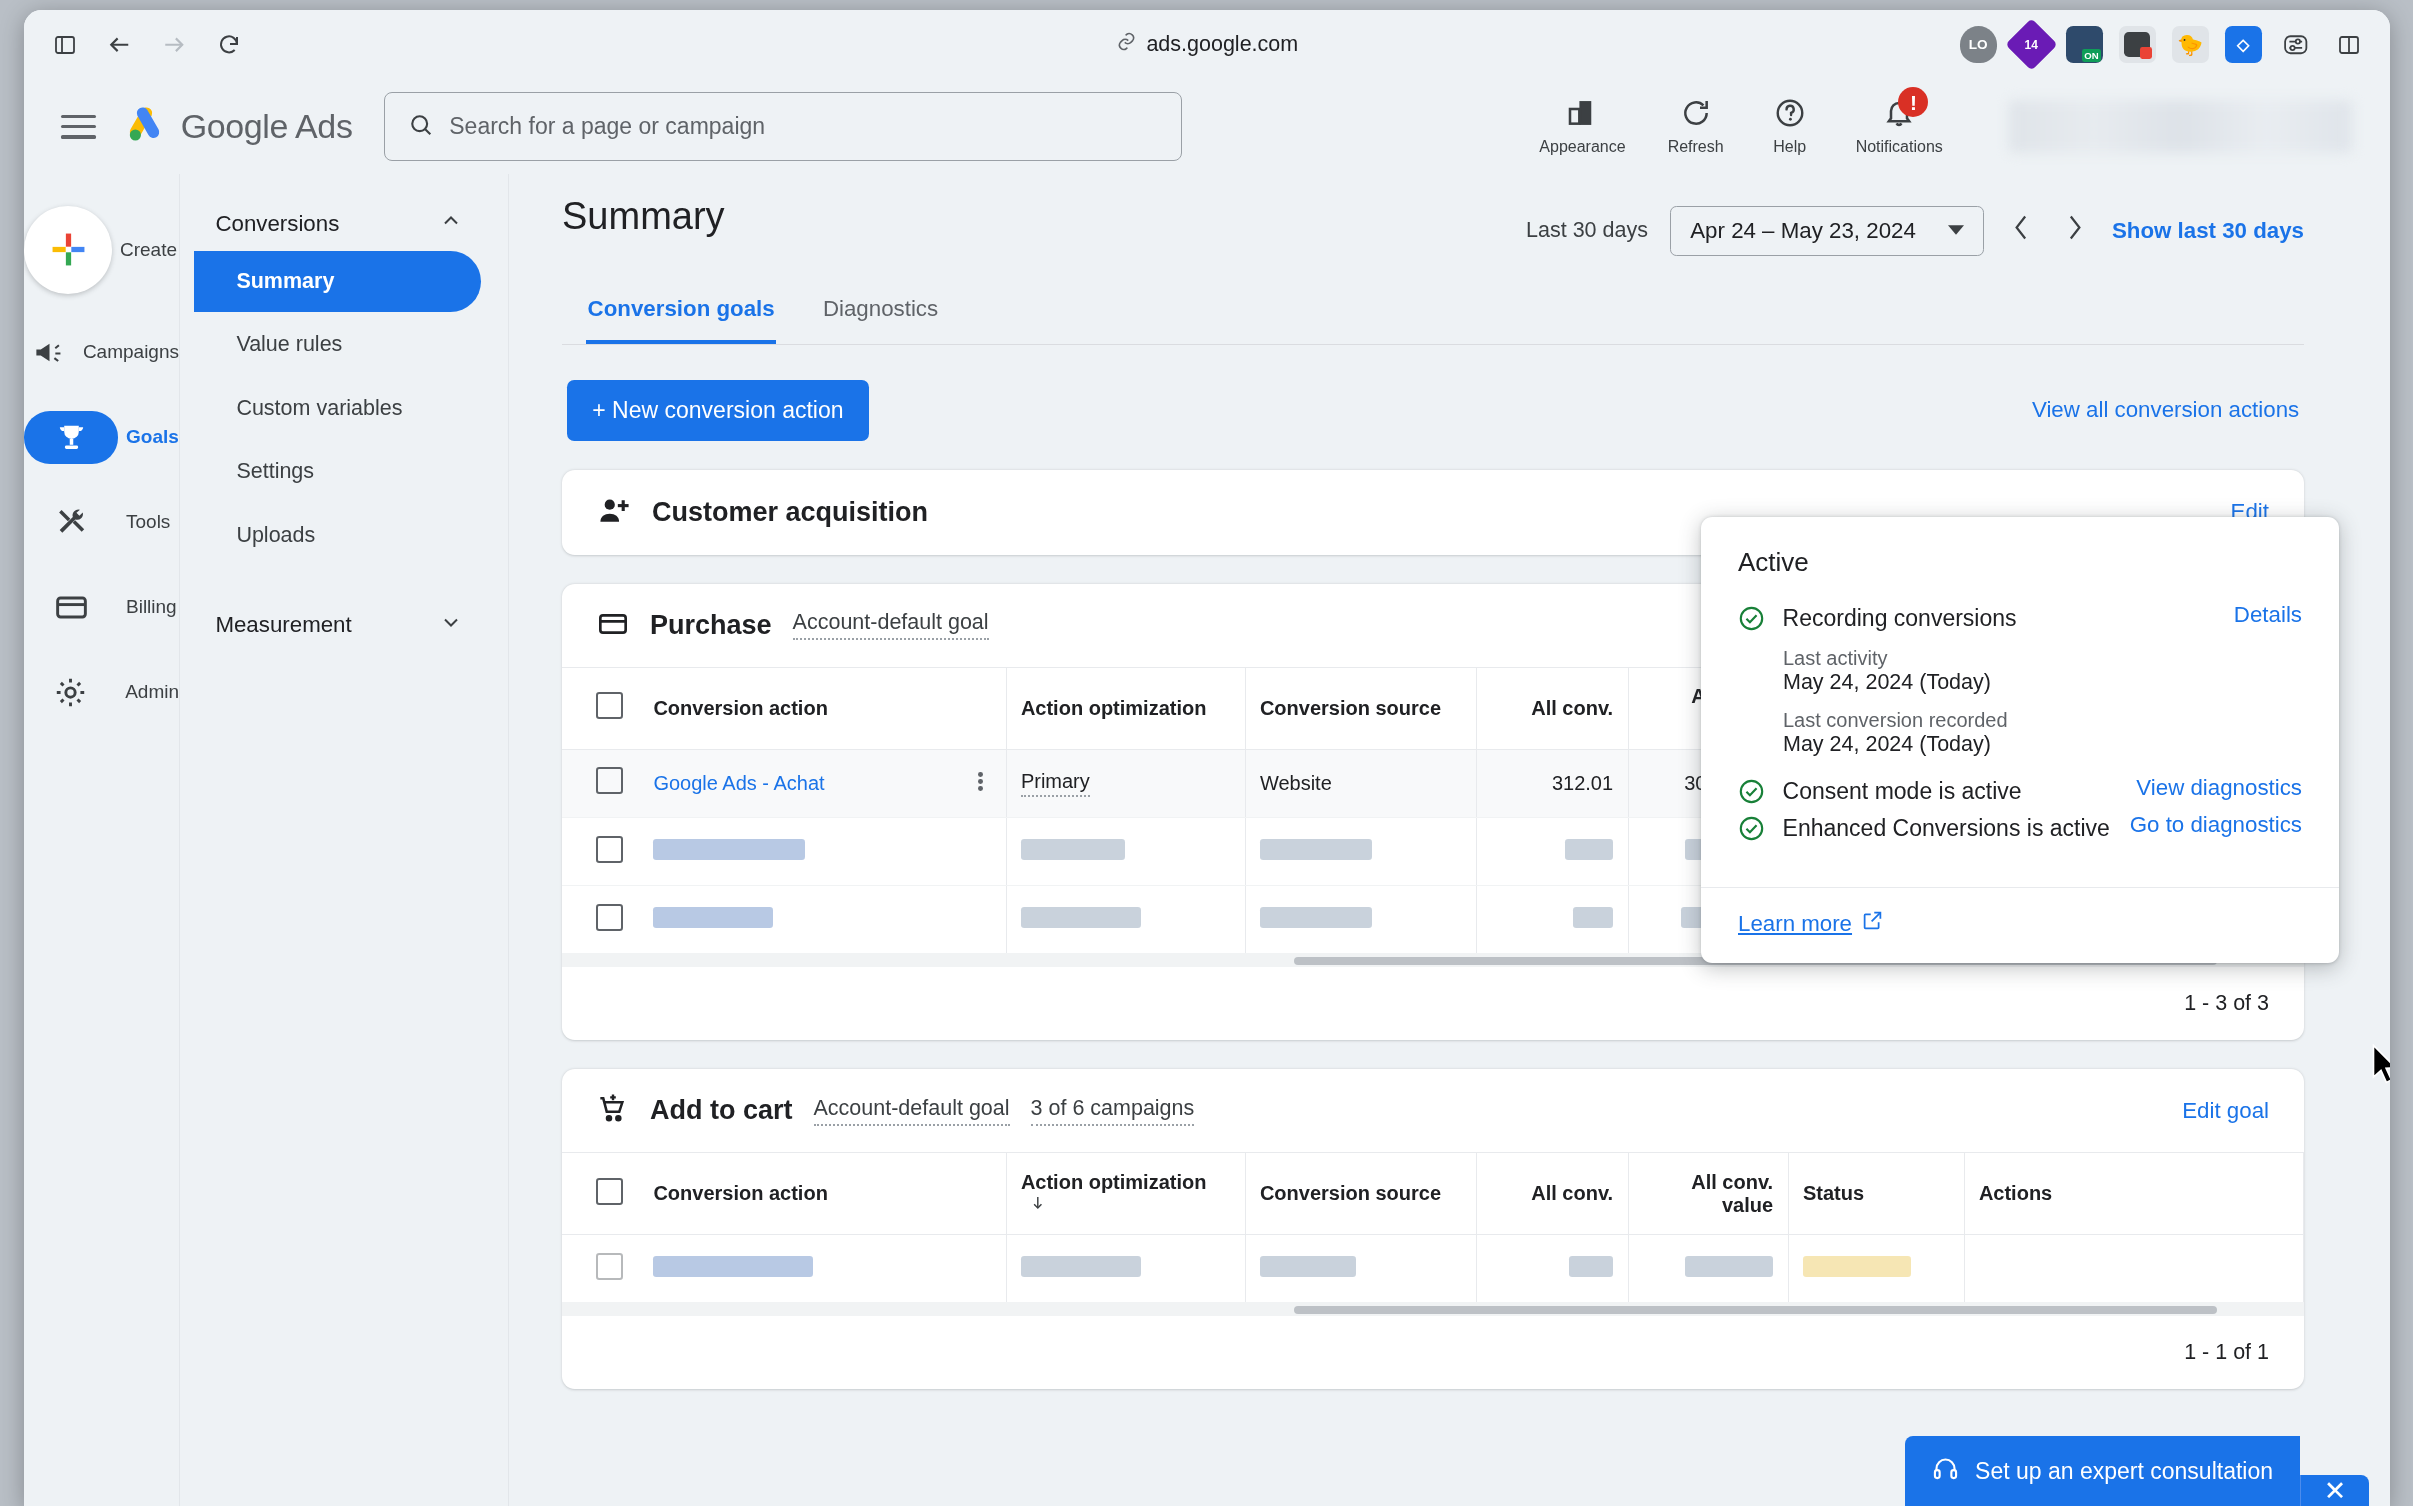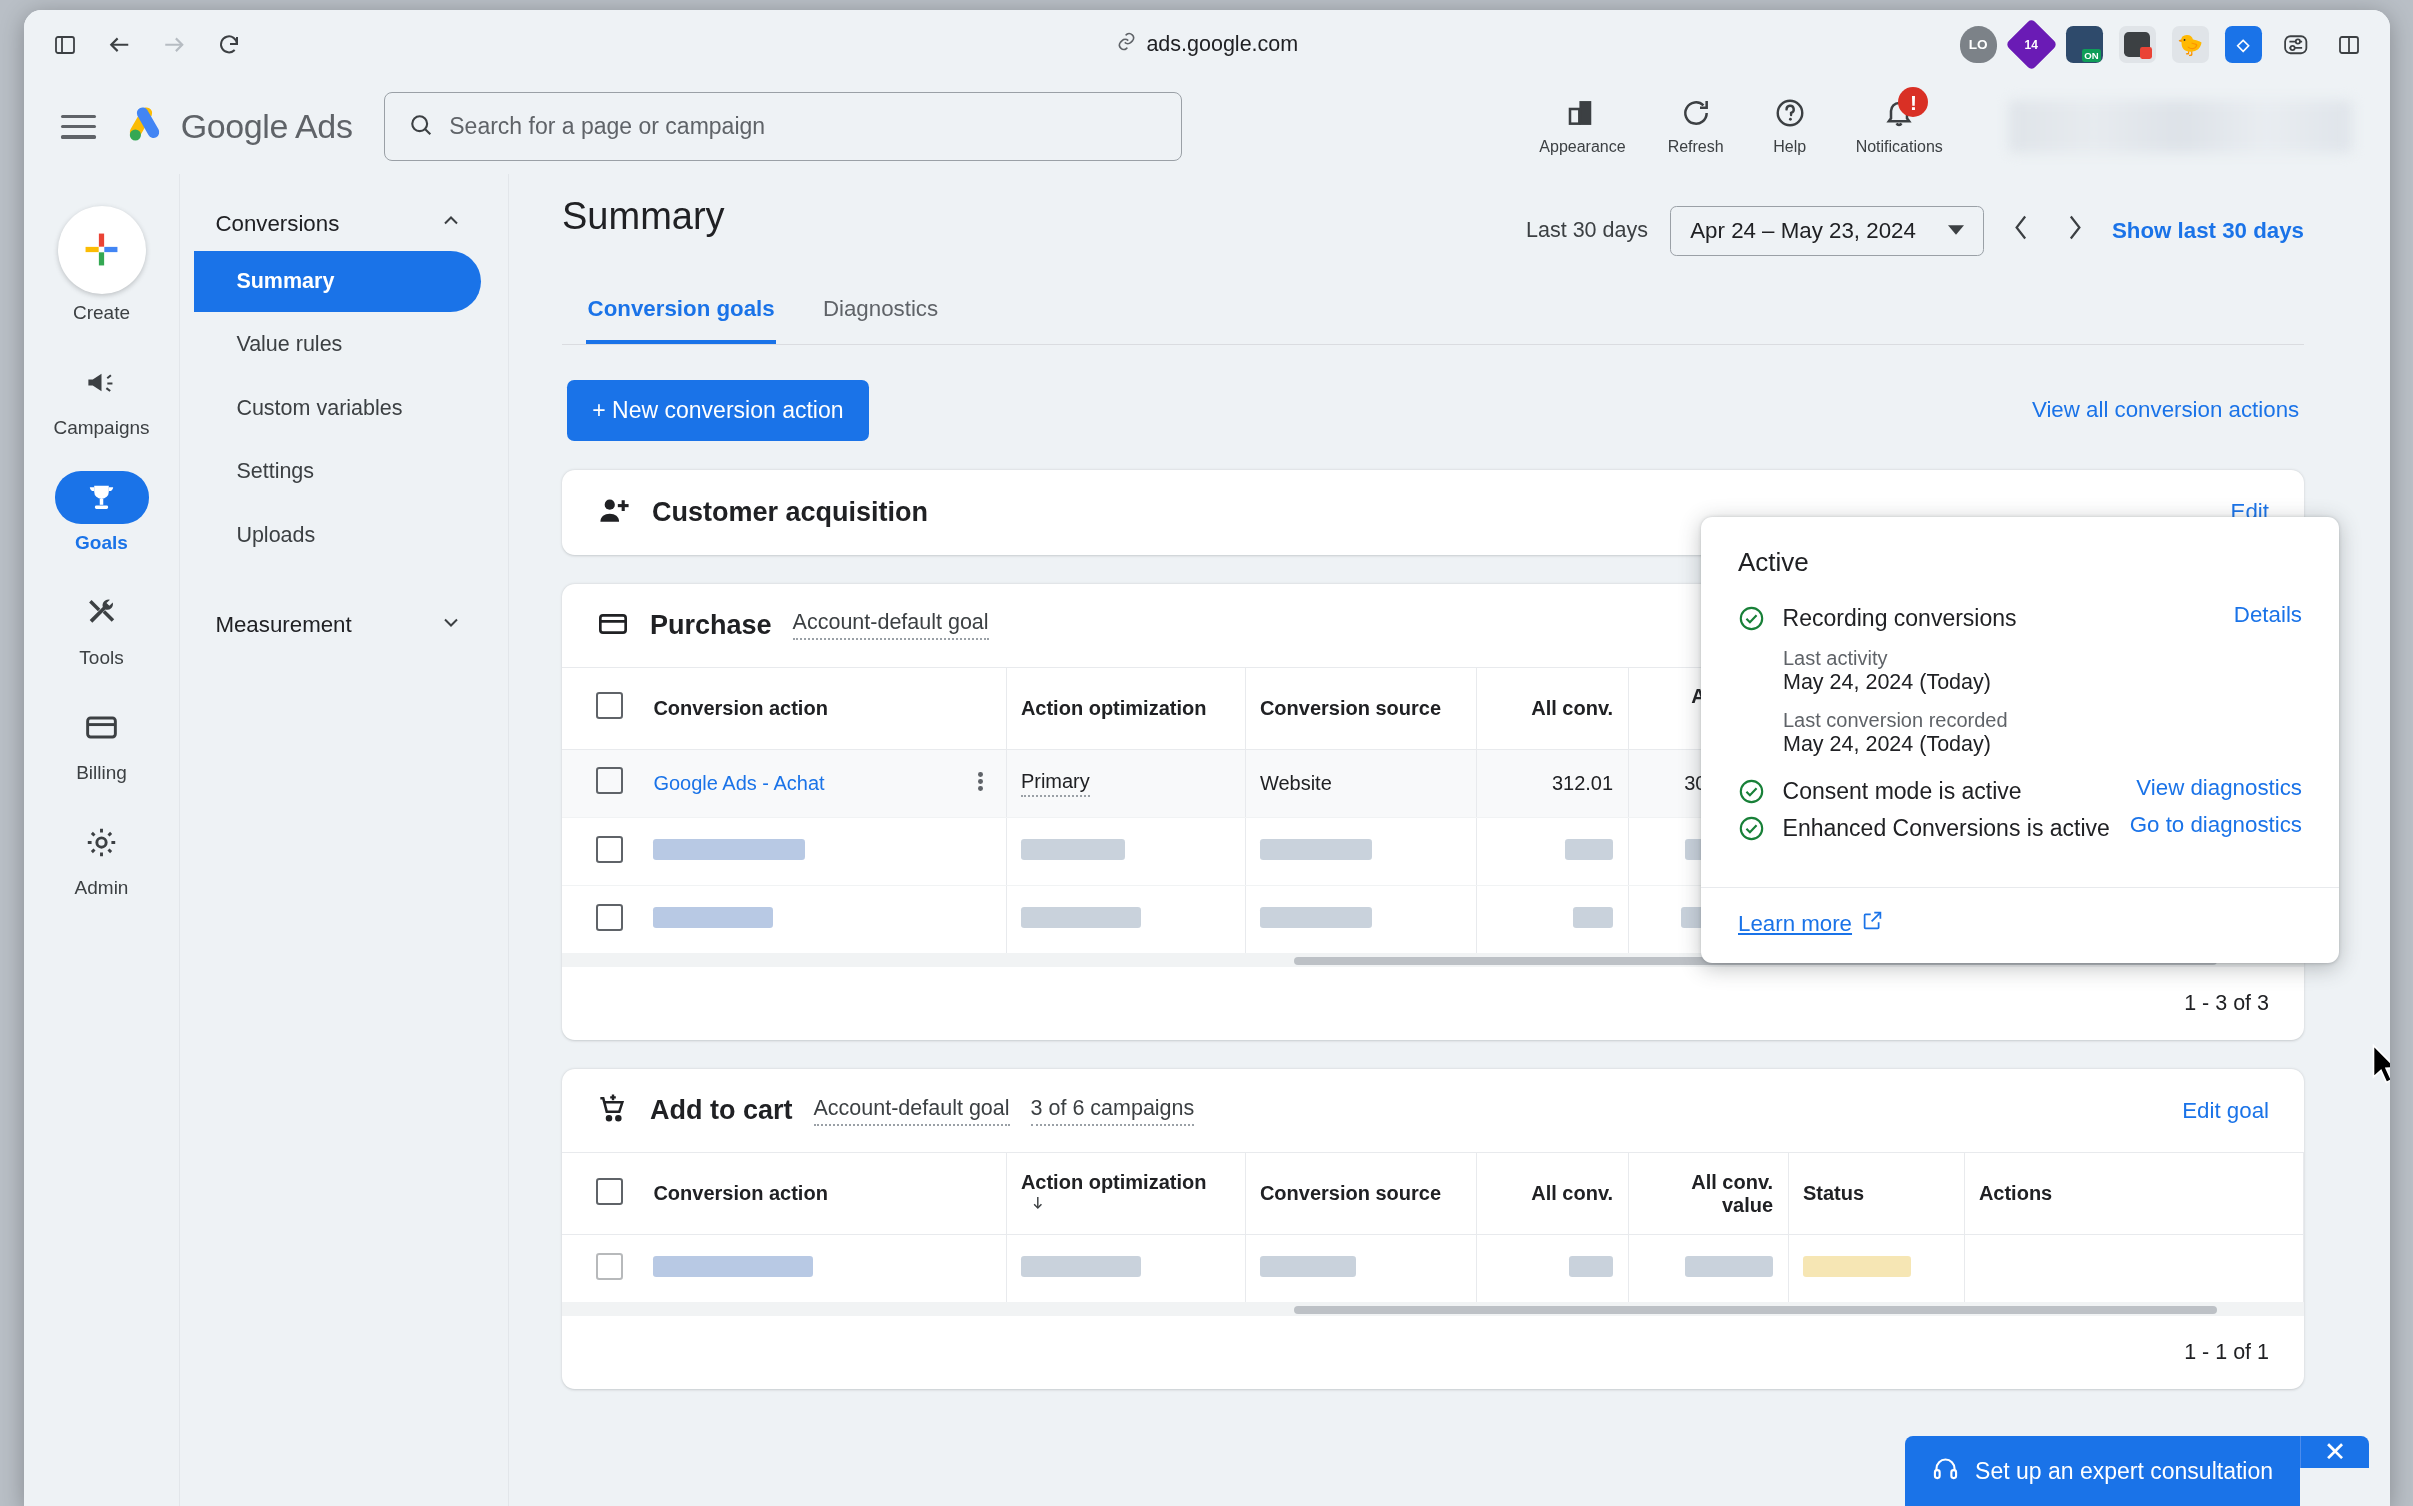--- a/index.html
+++ b/index.html
@@ -112,21 +112,21 @@
   #body-row { display:flex; height: calc(1507px - 9.6px - 70px - 94px); }
   
   #nav-rail {
     width: 156px; flex: none;
     background:#eef2f5;
     padding-top: 17.6px;
     display:flex; flex-direction:column; align-items:center;
     border-right: 0.8px solid #e2e6ea;
   }
   .rail-item {
-    width: 100%; display:flex; flex-direction:column; align-items:center;
+    width: 100%; display:flex; flex-direction:row; align-items:center;
     gap: 8px; padding: 14.4px 0 17.6px; cursor:pointer;
   }
   .rail-pill {
     width: 94px; height: 53px; border-radius: 26px;
     display:flex; align-items:center; justify-content:center;
     color:#3c4043;
   }
   .rail-item.create .rail-pill {
     width: 88px; height: 88px; border-radius: 50%;
     background:#fff; box-shadow: 0 1.6px 5.6px rgba(60,64,67,.28);
@@ -235,21 +235,21 @@
   .check-ic { flex:none; width:27px; height:27px; margin-top:3.2px;}
   .pop-detail { margin: 12.8px 0 17.6px 45px; }
   .pop-detail .k { font-size: 20px; color:#5f6368; }
   .pop-detail .v { font-size: 21.5px; color:#202124; margin-bottom: 14.4px;}
   .pop-foot { border-top:0.8px solid #e8eaed; padding: 22.3px 37px 25.5px; }
   #learn-more { font-size: 22.3px; color:#1a73e8; text-decoration: underline;
     cursor:pointer; display:inline-flex; align-items:center; gap: 9.6px;}
   
   #expert-banner {
     position:absolute; right: 21px; bottom: 0;
-    display:flex; align-items:flex-start; z-index: 70;
+    display:flex; align-items:flex-end; z-index: 70;
   }
   #expert-btn {
     background:#1a73e8; color:#fff; font-size: 23px;
     display:flex; align-items:center; gap: 16px;
     padding: 19px 27px; border-radius: 8px 0 0 0; cursor:pointer;
   }
   #expert-close {
     background:#1a73e8; color:#fff; font-size: 27px;
     display:flex; align-items:center; justify-content:center;
     width: 69px; border-left: 1.6px solid #4c8ced; cursor:pointer;

